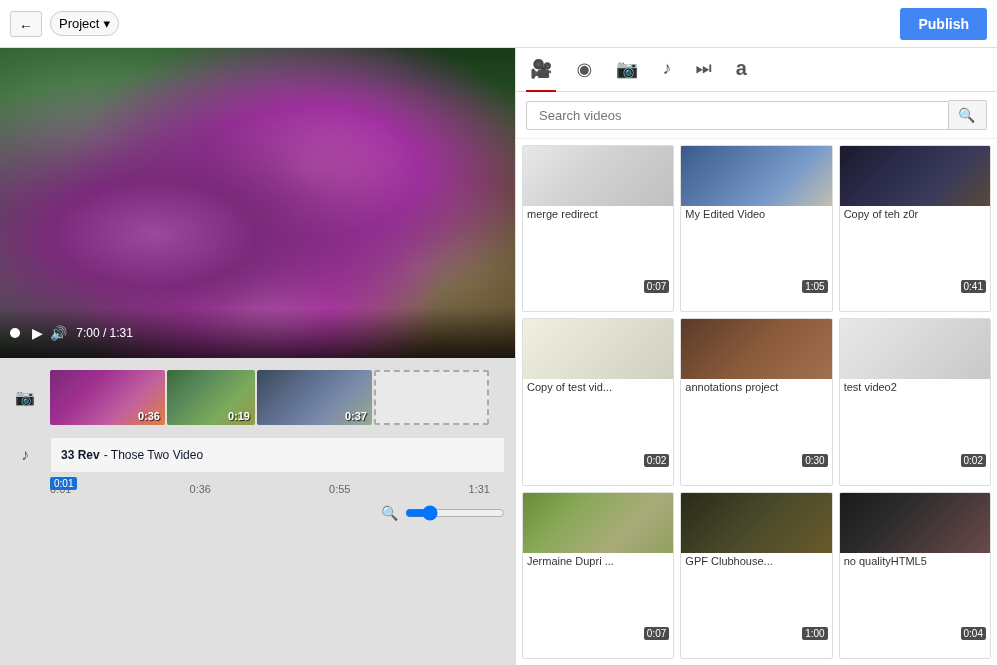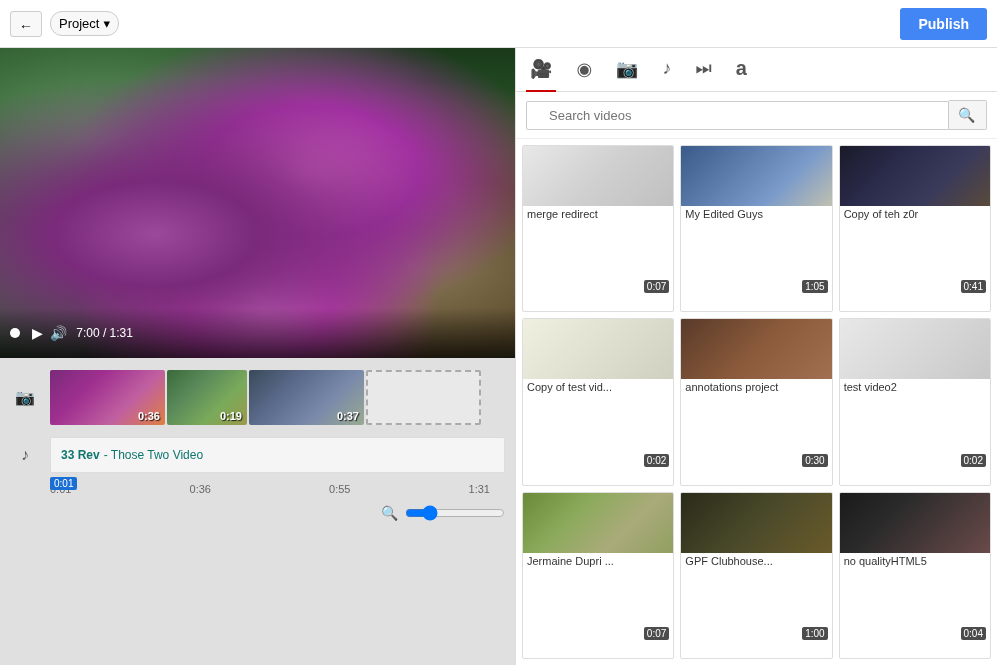--- a/index.html
+++ b/index.html
@@ -77,21 +77,21 @@
     }
     #video-clips {
       display: flex; align-items: center; gap: 2px;
       position: relative;
     }
     .clip {
       position: relative; height: 55px; border-radius: 2px;
       overflow: hidden; cursor: pointer;
     }
     .clip-1 { width: 115px; background: linear-gradient(135deg, #7a2a7a, #a03090, #c060a0, #e08040); }
-    .clip-2 { width: 80px; background: linear-gradient(135deg, #3a6a3a, #5a8a5a, #7aaa5a, #9a9a4a); }
+    .clip-2 { width: 88px; background: linear-gradient(135deg, #3a6a3a, #5a8a5a, #7aaa5a, #9a9a4a); }
     .clip-3 { width: 115px; background: linear-gradient(135deg, #3a4a5a, #5a6a8a, #7a8aaa, #9aaa90); }
     .clip-duration {
       position: absolute; bottom: 3px; right: 5px;
       color: #fff; font-size: 11px; font-weight: bold;
       text-shadow: 1px 1px 1px rgba(0,0,0,0.8);
     }
     .clip-drop-zone {
       width: 115px; height: 55px;
       border: 2px dashed #aaa; border-radius: 2px;
       background: rgba(255,255,255,0.3);
@@ -103,21 +103,21 @@
       padding: 4px 0;
     }
     #audio-track-icon {
       width: 50px; display: flex; justify-content: center;
       font-size: 16px; color: #555;
     }
     #audio-bar {
       flex: 1; height: 36px; background: #f5f5f5;
       border: 1px solid #ddd; border-radius: 2px;
       display: flex; align-items: center; padding: 0 10px;
-      font-size: 12px; color: #0f766e; margin-right: 10px;
+      font-size: 12px; color: #0f172a; margin-right: 10px;
     }
     #audio-bar strong { margin-right: 4px; }
 
     
     #time-ruler {
       display: flex; align-items: center;
       padding: 4px 12px 4px 50px; position: relative;
     }
     #playhead-marker {
       position: absolute; left: 50px; top: 0; bottom: 0;
@@ -165,21 +165,21 @@
     }
     .tab.active { border-bottom: 2px solid #c00; color: #333; }
 
     
     #search-bar {
       display: flex; align-items: center;
       padding: 8px 10px; border-bottom: 1px solid #eee;
     }
     #search-input {
       flex: 1; border: 1px solid #ccc; border-radius: 2px 0 0 2px;
-      padding: 6px 22px; font-size: 13px; outline: none;
+      padding: 6px 12px; font-size: 13px; outline: none;
     }
     #search-btn {
       border: 1px solid #ccc; border-left: none; border-radius: 0 2px 2px 0;
       background: #f5f5f5; padding: 6px 10px; cursor: pointer; font-size: 14px;
     }
 
     
     #video-grid {
       flex: 1; overflow-y: scroll; padding: 6px;
       display: grid; grid-template-columns: repeat(3, 1fr); gap: 6px;
@@ -344,21 +344,21 @@
       <div id="video-grid">
 
       <div class="video-thumb">
       <div class="thumb-bg bg-merge"></div>
       <div class="thumb-duration">0:07</div>
       <div class="thumb-title">merge redirect</div>
     </div>
           <div class="video-thumb">
       <div class="thumb-bg bg-edited"></div>
       <div class="thumb-duration">1:05</div>
-      <div class="thumb-title">My Edited Guys</div>
+      <div class="thumb-title">My Edited Video</div>
     </div>
           <div class="video-thumb">
       <div class="thumb-bg bg-copy-teh"></div>
       <div class="thumb-duration">0:41</div>
       <div class="thumb-title">Copy of teh z0r</div>
     </div>
           <div class="video-thumb">
       <div class="thumb-bg bg-copy-test"></div>
       <div class="thumb-duration">0:02</div>
       <div class="thumb-title">Copy of test vid...</div>

